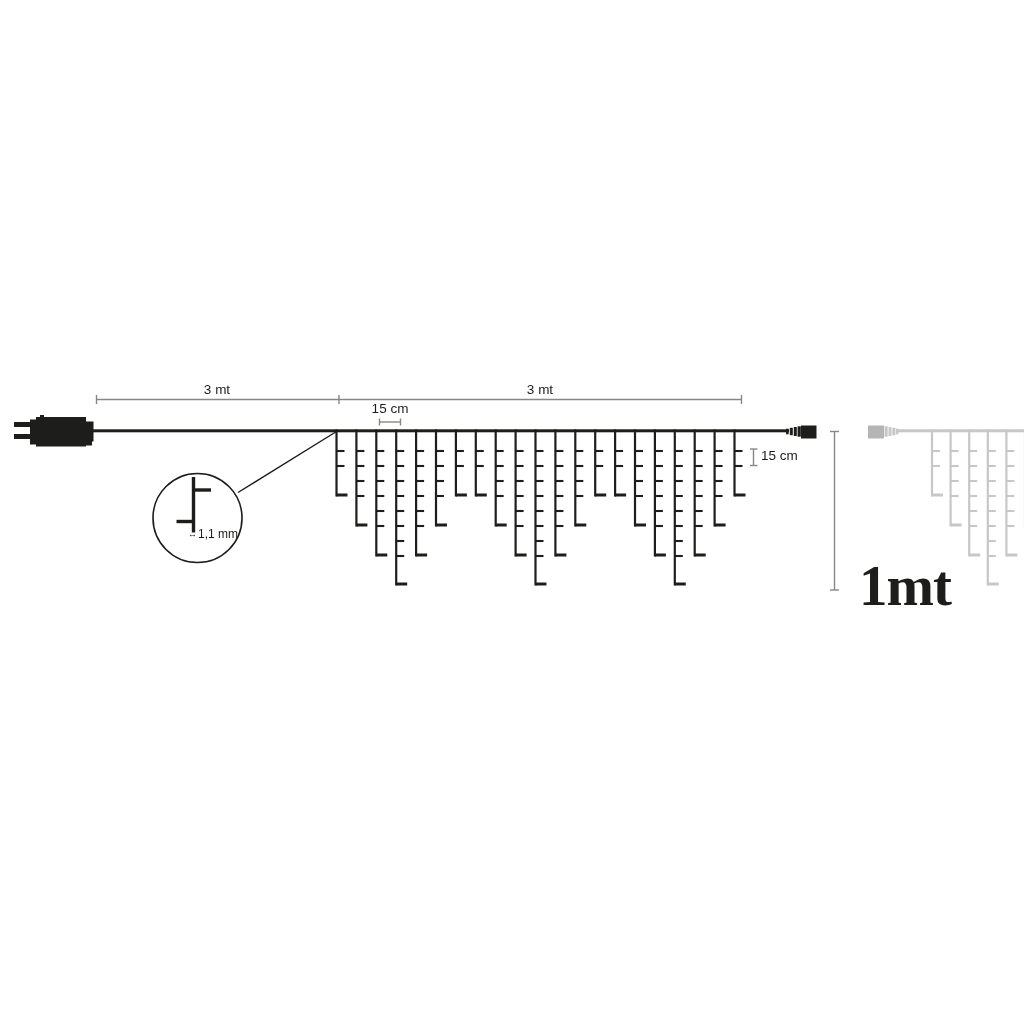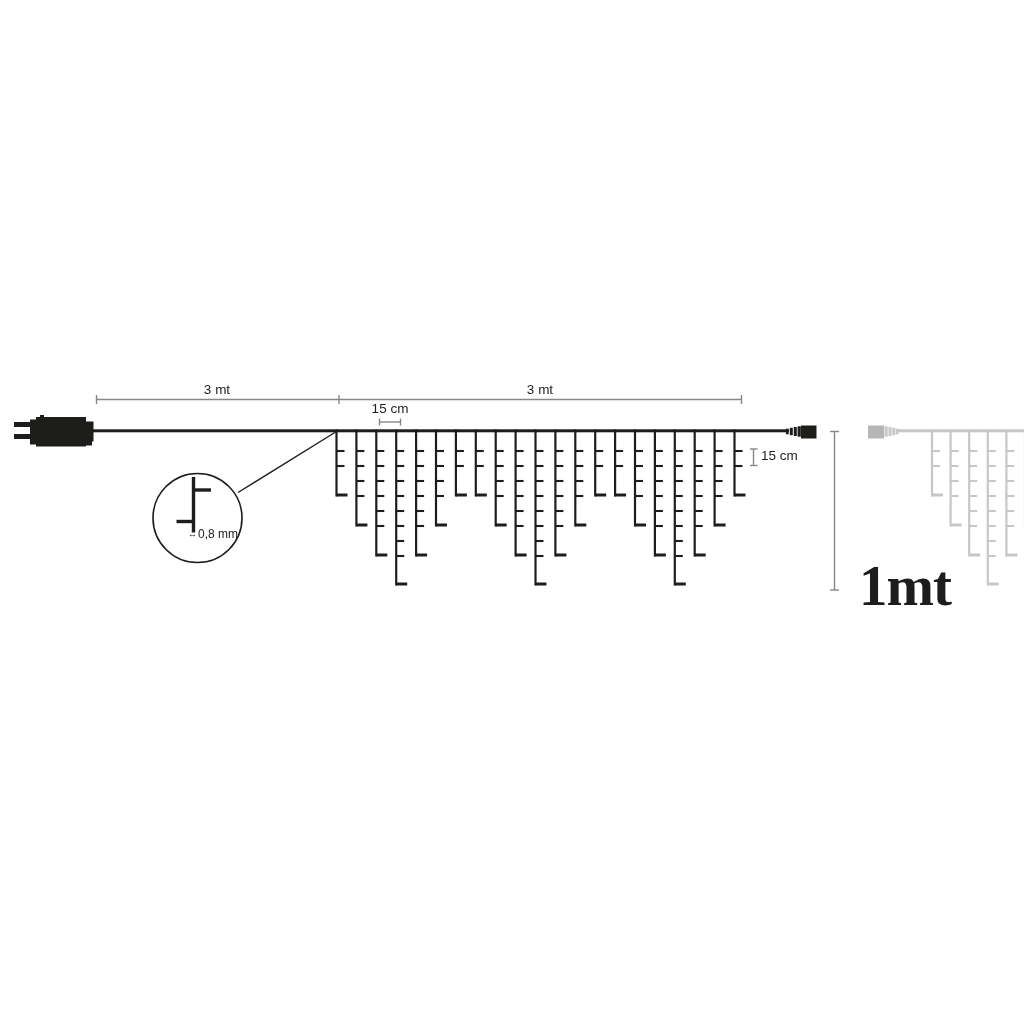--- a/index.html
+++ b/index.html
@@ -310,18 +310,18 @@
 
   <div class="lbl center" style="left:217px;top:383px;">3 mt</div>
 
   <div class="lbl center" style="left:540px;top:383px;">3 mt</div>
 
   <div class="lbl center" style="left:390px;top:402px;">15 cm</div>
 
   <div class="lbl" style="left:761px;top:449px;">15 cm</div>
 
   <div class="lbl lbl-small" style="left:188px;top:528px;">
-    <span class="width-arrow">↔</span><span>0,8 mm</span>
+    <span class="width-arrow">↔</span><span>1,1 mm</span>
   </div>
 
   <div class="lbl lbl-1mt" style="left:859px;top:557px;">1mt</div>
 
 </div>
 
 </body></html>

